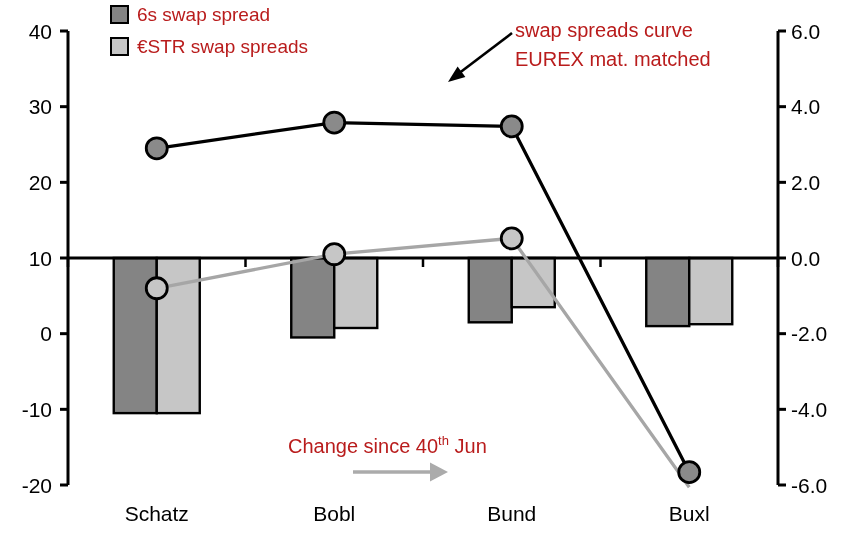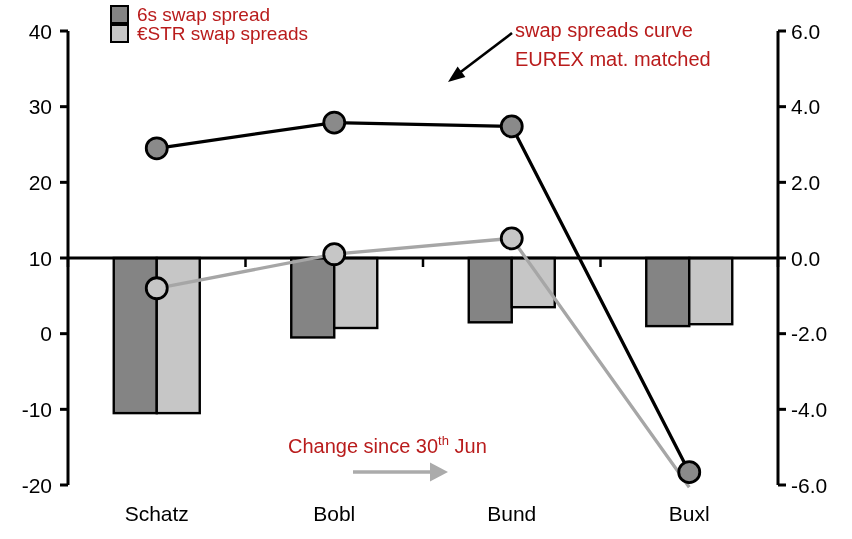--- a/index.html
+++ b/index.html
@@ -1,20 +1,20 @@
 <!DOCTYPE html>
 <html><head>
 <meta charset="utf-8">
 <style>
   html,body{margin:0;padding:0;background:#ffffff;}
   #stage{position:relative;width:852px;height:539px;background:#ffffff;overflow:hidden;
          font-family:"Liberation Sans", sans-serif;color:#b91c1c;text-decoration:underline;}
   #chart{position:absolute;left:0;top:0;}
   .overlay{position:absolute;}
-  .legend{left:110px;top:5px;display:flex;flex-direction:column;}
+  .legend{left:110px;top:5px;display:flex;flex-direction:column;gap:13px;}
   .legend-row{display:flex;align-items:center;gap:8px;}
   .swatch{width:15px;height:15px;border:2.5px solid #000;display:inline-block;}
   .legend-label{font-size:19px;line-height:19px;}
   .note-eurex{left:515px;top:16px;font-size:20px;line-height:29px;}
   .note-change{left:288px;top:435px;font-size:20px;}
   .note-change sup{font-size:13px;line-height:0;text-align:center;}
   svg text{font-family:"Liberation Sans", sans-serif;fill:#000;}
 </style>
 </head>
 <body>
@@ -94,15 +94,15 @@
       <span class="swatch" style="background: rgb(198, 198, 198);"></span>
       <span class="legend-label">€STR swap spreads</span>
     </div>
   </div>
 
   <div class="overlay note-eurex">
     <div>swap spreads curve</div>
     <div>EUREX mat. matched</div>
   </div>
 
-  <div class="overlay note-change"><span>Change since 30</span><sup>th</sup><span> Jun</span></div>
+  <div class="overlay note-change"><span>Change since 40</span><sup>th</sup><span> Jun</span></div>
 
 </div>
 
 </body></html>

